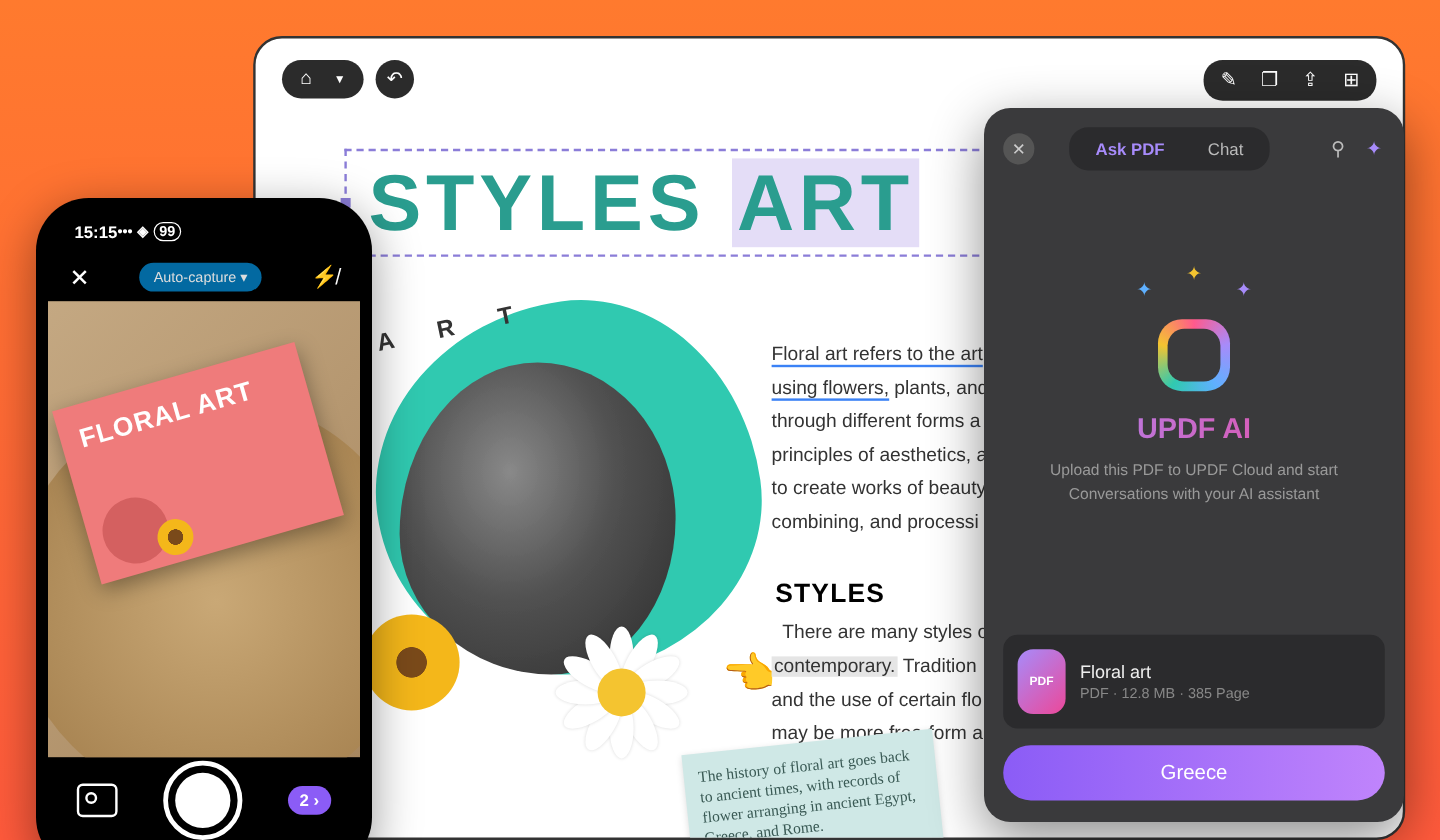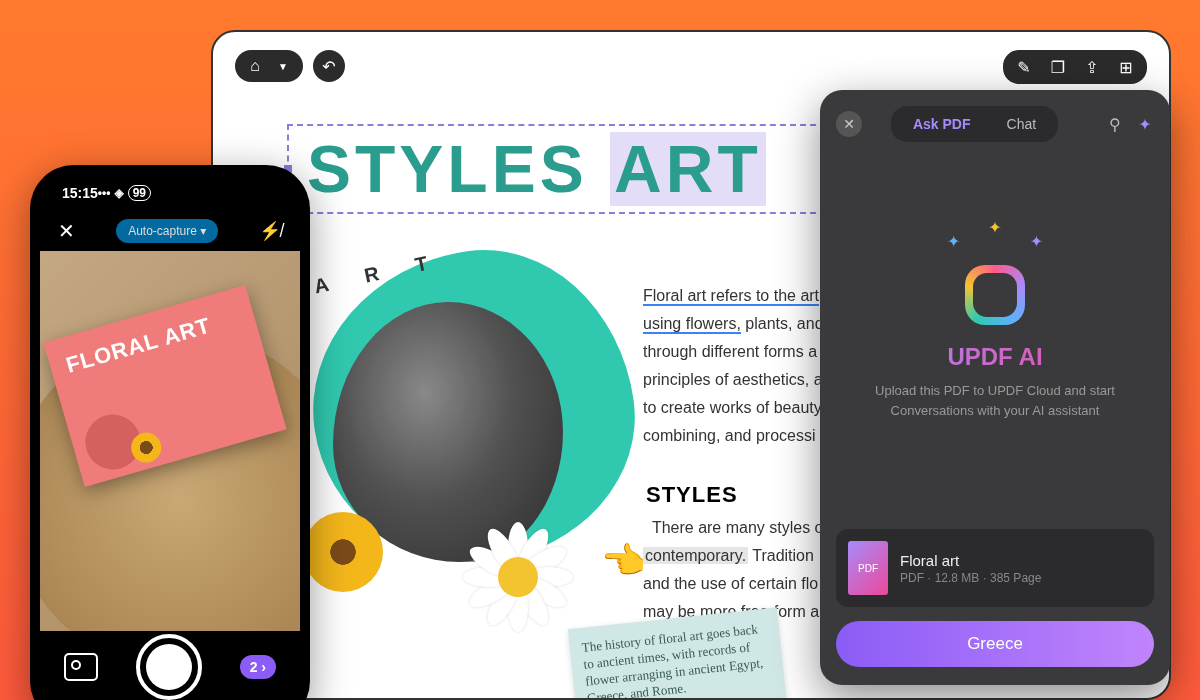--- a/index.html
+++ b/index.html
@@ -63,21 +63,21 @@
 .ai-icons{display:flex;gap:12px;margin-left:auto}
 .ai-ico{width:18px;height:18px;cursor:pointer;display:flex;align-items:center;justify-content:center;color:#bbb}
 .ai-center{text-align:center;margin-top:90px}
 .sparkles{display:flex;justify-content:center;gap:28px;margin-bottom:14px;font-size:16px}
 .sp1{color:#5fb0ff}.sp2{color:#f4c430}.sp3{color:#a78bfa}
 .ai-logo{width:60px;height:60px;margin:0 auto 18px;background:conic-gradient(#ff5a8c,#a78bfa,#5fb0ff,#30c9b0,#f4c430,#ff5a8c);border-radius:20px;position:relative}
 .ai-logo::after{content:"";position:absolute;inset:8px;background:#3a3a3c;border-radius:14px}
 .ai-title{font-size:24px;font-weight:600;background:linear-gradient(90deg,#a78bfa,#ec4899);-webkit-background-clip:text;background-clip:text;color:transparent;margin-bottom:10px}
 .ai-desc{font-size:13px;color:#999;line-height:1.5;padding:0 10px}
 .ai-file{position:absolute;bottom:78px;left:16px;right:16px;background:#2b2b2d;border-radius:12px;padding:12px;display:flex;gap:12px;align-items:center}
-.file-ico{width:40px;height:54px;background:linear-gradient(135deg,#a78bfa,#ec4899);border-radius:3px;display:flex;align-items:center;justify-content:center;font-size:10px;font-weight:400;color:#fff}
+.file-ico{width:40px;height:54px;background:linear-gradient(135deg,#a78bfa,#ec4899);border-radius:13px;display:flex;align-items:center;justify-content:center;font-size:10px;font-weight:700;color:#fff}
 .file-name{font-size:15px;color:#eee;font-weight:500}
 .file-meta{font-size:12px;color:#888;margin-top:2px}
 .ai-start{position:absolute;bottom:18px;left:16px;right:16px;height:46px;background:linear-gradient(90deg,#8b5cf6,#c084fc);border-radius:23px;display:flex;align-items:center;justify-content:center;color:#fff;font-size:17px;font-weight:500;cursor:pointer}
 </style>
 </head>
 <body>
 
 <div class="editor">
   <div class="toolbar">
     <div class="tb-group">

